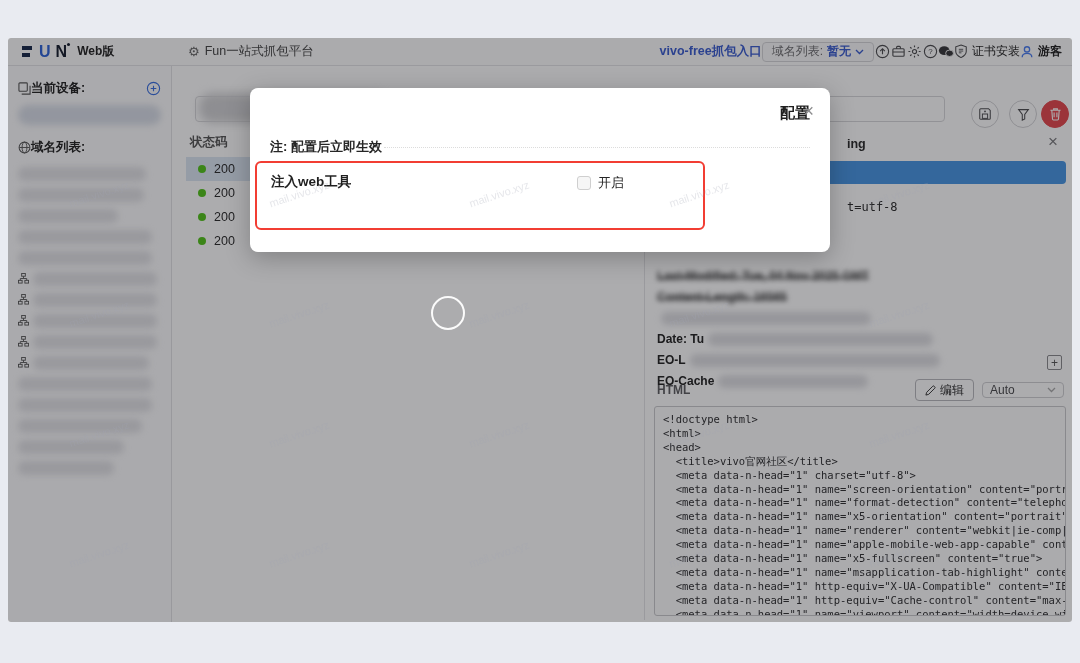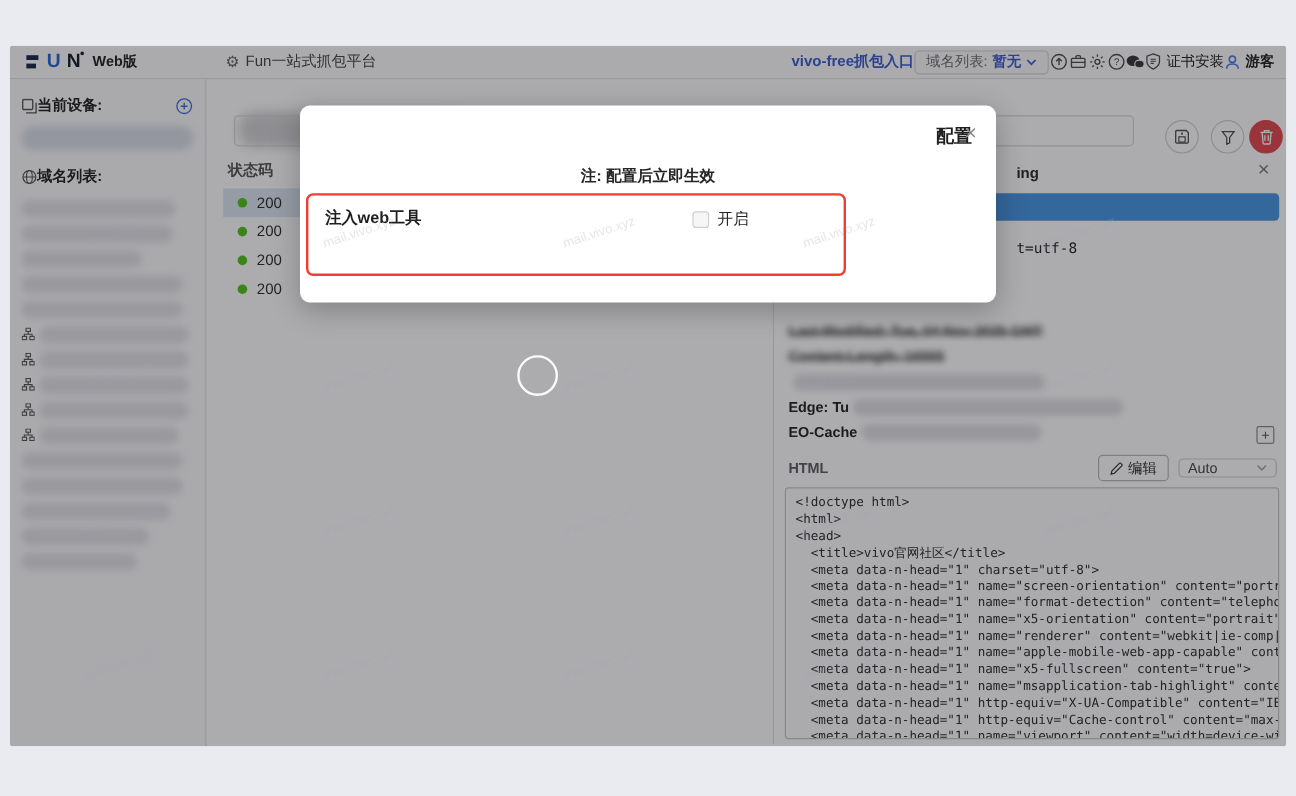--- a/index.html
+++ b/index.html
@@ -95,21 +95,21 @@
                line-height:13.9px; color:#2e2e30; white-space:pre; }
 
   
   .dim { position:absolute; inset:0; background:rgba(18,18,22,0.35); z-index:40; }
   .spinner { position:absolute; left:423px; top:258px; width:34px; height:34px; border-radius:50%;
              border:2.5px solid rgba(255,255,255,0.95); z-index:50; }
   .modal { position:absolute; left:242px; top:50px; width:580px; height:164px; background:#fff;
            border-radius:8px; box-shadow:0 6px 24px rgba(0,0,0,0.25); z-index:60; padding:16px 20px;text-align:right; }
   .modal-title { font-size:15px; font-weight:700; color:#1f1f1f; }
   .modal-close { position:absolute; right:16px; top:14px; font-size:18px; color:#8c8c8e; cursor:pointer; line-height:1; }
-  .modal-note-row { display:flex; align-items:center; gap:2px; margin-top:15px;flex-direction:column; }
+  .modal-note-row { display:flex; align-items:center; gap:2px; margin-top:15px; }
   .modal-note { font-size:13px; font-weight:700; color:#262626; white-space:nowrap; }
   .note-dots { flex:1; border-bottom:1px dotted #dcdcdc; height:1px; }
   .red-section { position:absolute; left:5px; top:73px; width:450px; height:69px;
                  border:2px solid #f23d33; border-radius:6px; padding:10px 14px 0 14px; }
   .section-head { display:flex; align-items:center; }
   .section-title { font-size:13.5px; font-weight:700; color:#1f1f1f; }
   .switch-wrap { position:absolute; left:320px; top:11px; display:flex; align-items:center; gap:7px; }
   .checkbox { width:14px; height:14px; border:1px solid #cfcfcf; border-radius:3px; background:#f6f6f6; cursor:pointer; }
   .switch-label { font-size:13px; color:#262626; }
   .section-desc { margin-top:7px; font-size:12px; line-height:18px; color:#9a9a9a; width:430px; }
@@ -346,22 +346,26 @@
         <div class="hdr-row">
           <span class="hdr-blur struck">Last-Modified: Tue, 04 Nov 2025 GMT</span>
         </div>
         <div class="hdr-row">
           <span class="hdr-blur struck">Content-Length: 16565</span>
         </div>
         <div class="hdr-row">
           <span class="hdr-pill" style="width:210px"></span>
         </div>
         <div class="hdr-row">
-          <b>Edge: Tu</b>
+          <b>Date: Tu</b>
           <span class="hdr-pill" style="width:225px"></span>
+        </div>
+        <div class="hdr-row">
+          <b>EO-L</b>
+          <span class="hdr-pill" style="width:250px"></span>
         </div>
         <div class="hdr-row">
           <b>EO-Cache</b>
           <span class="hdr-pill" style="width:150px"></span>
         </div>
       </div>
     <div class="plus-box">+</div>
     <div class="html-row">
       <span class="html-label">HTML</span>
       <span class="edit-btn">

